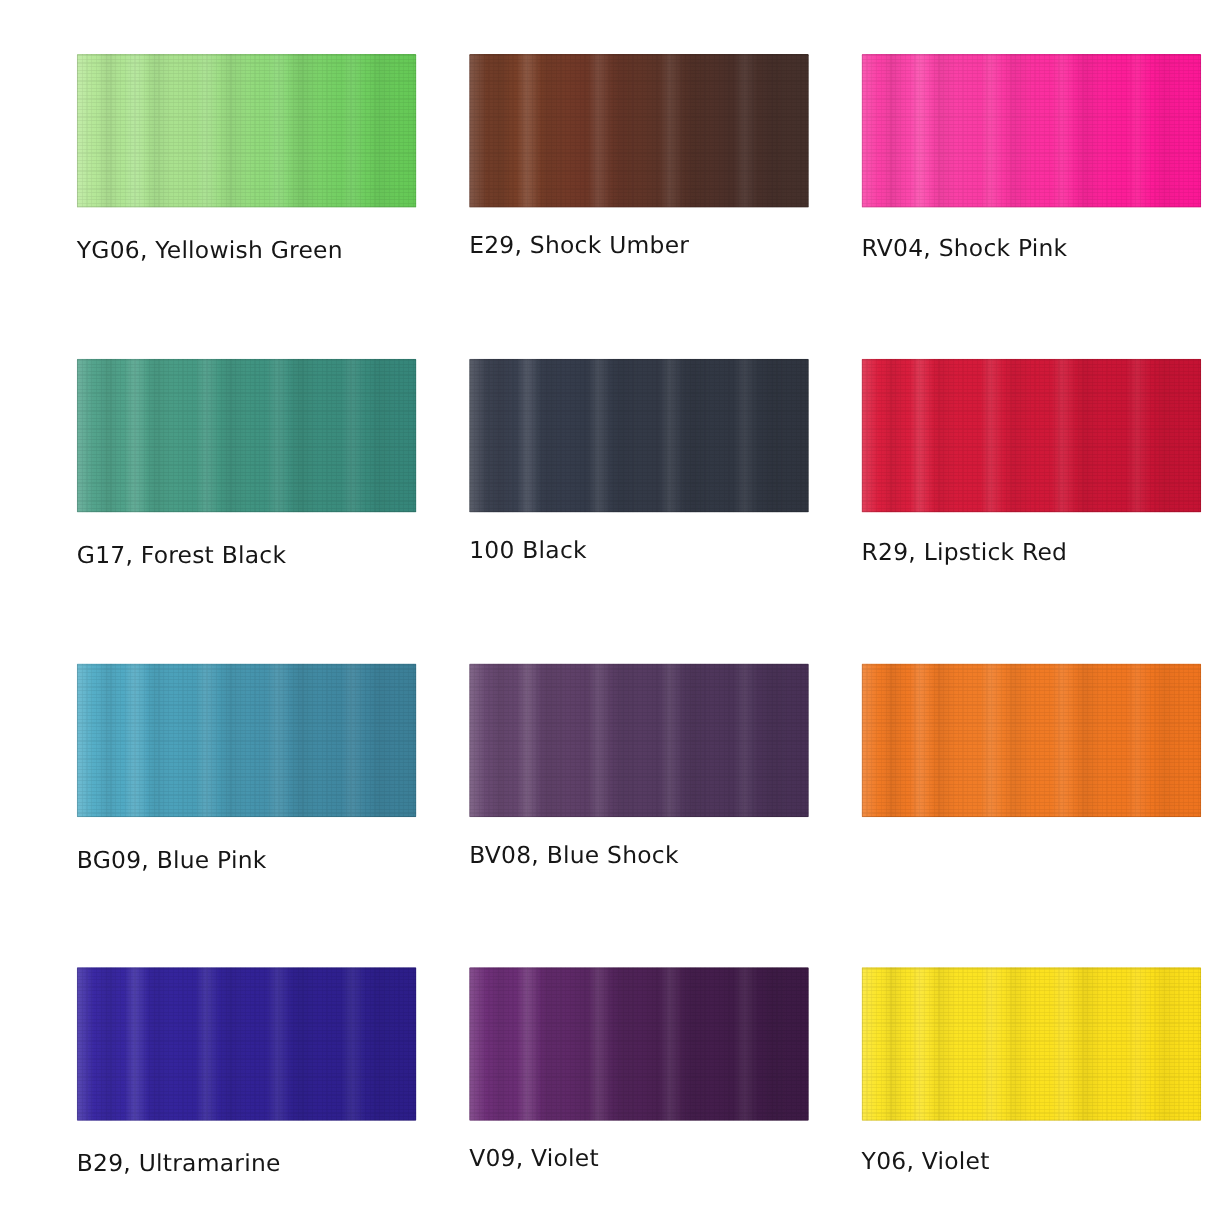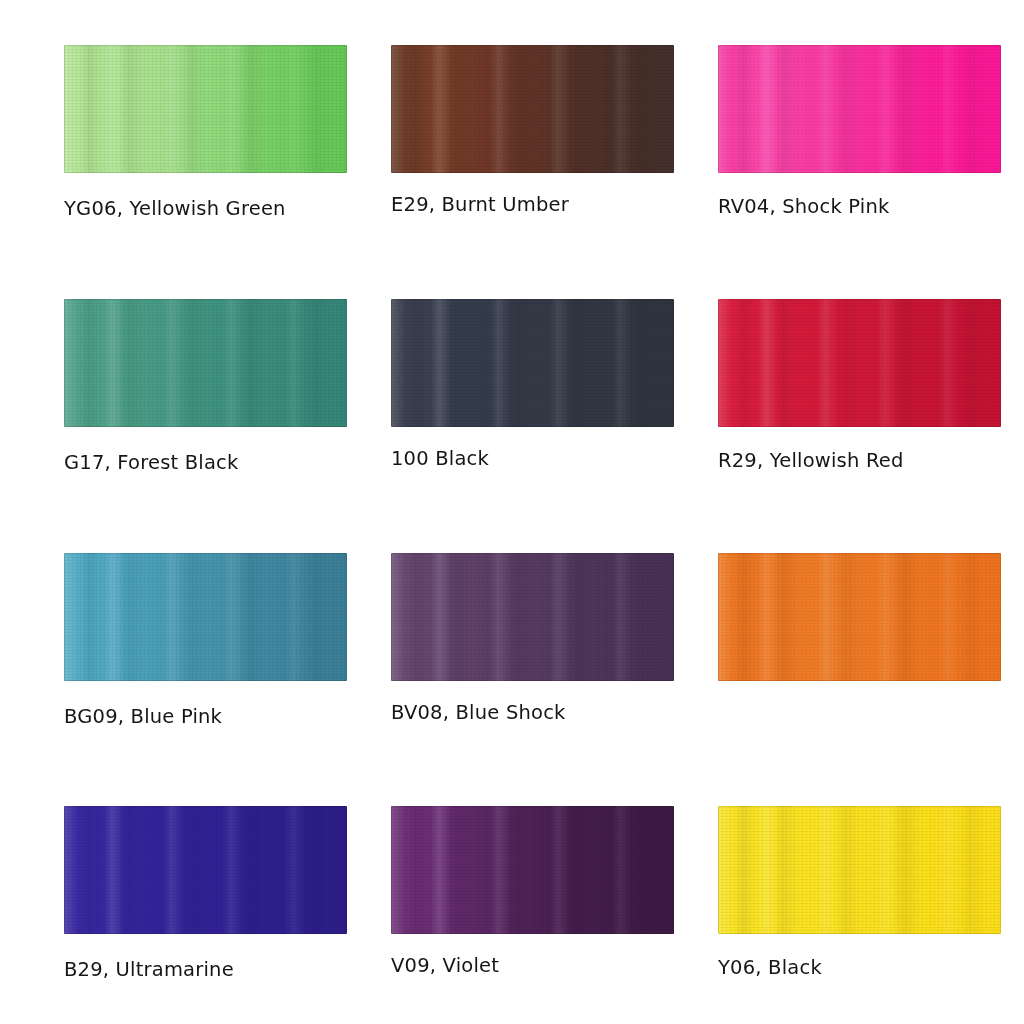--- a/index.html
+++ b/index.html
@@ -110,21 +110,21 @@
       <div class="swatch-label">YG06, Yellowish Green</div>
     </div>
     <div class="swatch-cell col-2">
       <div class="swatch-chip">
         <div class="ramp" style="background: linear-gradient(90deg, rgb(107, 58, 40) 0%, rgb(122, 64, 40) 16%, rgb(111, 55, 39) 33%, rgb(92, 52, 40) 55%, rgb(74, 47, 41) 78%, rgb(68, 48, 43) 100%);"></div>
         <div class="streaks" style="background: linear-gradient(90deg, rgba(255, 255, 255, 0) 0%, rgba(255, 255, 255, 0) 6%, rgba(0, 0, 0, 0.12) 9%, rgba(255, 255, 255, 0) 13%, rgba(255, 255, 255, 0) 20%, rgba(0, 0, 0, 0.1) 23%, rgba(255, 255, 255, 0) 28%, rgba(255, 255, 255, 0) 42%, rgba(0, 0, 0, 0.09) 45%, rgba(255, 255, 255, 0) 50%, rgba(255, 255, 255, 0) 62%, rgba(0, 0, 0, 0.11) 66%, rgba(255, 255, 255, 0) 71%, rgba(255, 255, 255, 0) 86%, rgba(0, 0, 0, 0.08) 89%, rgba(255, 255, 255, 0) 94%);"></div>
         <div class="streaks-light" style="background: linear-gradient(90deg, rgba(255, 255, 255, 0.55) 0%, rgba(255, 255, 255, 0) 5%, rgba(255, 255, 255, 0) 14%, rgba(255, 255, 255, 0.45) 17%, rgba(255, 255, 255, 0) 21%, rgba(255, 255, 255, 0) 35%, rgba(255, 255, 255, 0.35) 38%, rgba(255, 255, 255, 0) 42%, rgba(255, 255, 255, 0) 56%, rgba(255, 255, 255, 0.3) 59%, rgba(255, 255, 255, 0) 63%, rgba(255, 255, 255, 0) 78%, rgba(255, 255, 255, 0.25) 81%, rgba(255, 255, 255, 0) 85%);"></div>
         <div class="grain"></div>
         <div class="edge"></div>
       </div>
-      <div class="swatch-label">E29, Burnt Umber</div>
+      <div class="swatch-label">E29, Shock Umber</div>
     </div>
     <div class="swatch-cell col-3">
       <div class="swatch-chip">
         <div class="ramp" style="background: linear-gradient(90deg, rgb(249, 60, 164) 0%, rgb(251, 71, 171) 16%, rgb(249, 60, 164) 33%, rgb(251, 46, 159) 55%, rgb(252, 28, 151) 78%, rgb(251, 23, 149) 100%);"></div>
         <div class="streaks" style="background: linear-gradient(90deg, rgba(255, 255, 255, 0) 0%, rgba(255, 255, 255, 0) 6%, rgba(0, 0, 0, 0.12) 9%, rgba(255, 255, 255, 0) 13%, rgba(255, 255, 255, 0) 20%, rgba(0, 0, 0, 0.1) 23%, rgba(255, 255, 255, 0) 28%, rgba(255, 255, 255, 0) 42%, rgba(0, 0, 0, 0.09) 45%, rgba(255, 255, 255, 0) 50%, rgba(255, 255, 255, 0) 62%, rgba(0, 0, 0, 0.11) 66%, rgba(255, 255, 255, 0) 71%, rgba(255, 255, 255, 0) 86%, rgba(0, 0, 0, 0.08) 89%, rgba(255, 255, 255, 0) 94%);"></div>
         <div class="streaks-light" style="background: linear-gradient(90deg, rgba(255, 255, 255, 0.55) 0%, rgba(255, 255, 255, 0) 5%, rgba(255, 255, 255, 0) 14%, rgba(255, 255, 255, 0.45) 17%, rgba(255, 255, 255, 0) 21%, rgba(255, 255, 255, 0) 35%, rgba(255, 255, 255, 0.35) 38%, rgba(255, 255, 255, 0) 42%, rgba(255, 255, 255, 0) 56%, rgba(255, 255, 255, 0.3) 59%, rgba(255, 255, 255, 0) 63%, rgba(255, 255, 255, 0) 78%, rgba(255, 255, 255, 0.25) 81%, rgba(255, 255, 255, 0) 85%);"></div>
         <div class="grain"></div>
         <div class="edge"></div>
       </div>
       <div class="swatch-label">RV04, Shock Pink</div>
@@ -150,21 +150,21 @@
       <div class="swatch-label">100 Black</div>
     </div>
     <div class="swatch-cell col-3">
       <div class="swatch-chip">
         <div class="ramp" style="background: linear-gradient(90deg, rgb(220, 31, 63) 0%, rgb(216, 28, 60) 16%, rgb(212, 26, 58) 33%, rgb(207, 24, 56) 55%, rgb(200, 20, 53) 78%, rgb(196, 18, 51) 100%);"></div>
         <div class="streaks" style="background: linear-gradient(90deg, rgba(255, 255, 255, 0) 0%, rgba(255, 255, 255, 0) 6%, rgba(0, 0, 0, 0.12) 9%, rgba(255, 255, 255, 0) 13%, rgba(255, 255, 255, 0) 20%, rgba(0, 0, 0, 0.1) 23%, rgba(255, 255, 255, 0) 28%, rgba(255, 255, 255, 0) 42%, rgba(0, 0, 0, 0.09) 45%, rgba(255, 255, 255, 0) 50%, rgba(255, 255, 255, 0) 62%, rgba(0, 0, 0, 0.11) 66%, rgba(255, 255, 255, 0) 71%, rgba(255, 255, 255, 0) 86%, rgba(0, 0, 0, 0.08) 89%, rgba(255, 255, 255, 0) 94%);"></div>
         <div class="streaks-light" style="background: linear-gradient(90deg, rgba(255, 255, 255, 0.55) 0%, rgba(255, 255, 255, 0) 5%, rgba(255, 255, 255, 0) 14%, rgba(255, 255, 255, 0.45) 17%, rgba(255, 255, 255, 0) 21%, rgba(255, 255, 255, 0) 35%, rgba(255, 255, 255, 0.35) 38%, rgba(255, 255, 255, 0) 42%, rgba(255, 255, 255, 0) 56%, rgba(255, 255, 255, 0.3) 59%, rgba(255, 255, 255, 0) 63%, rgba(255, 255, 255, 0) 78%, rgba(255, 255, 255, 0.25) 81%, rgba(255, 255, 255, 0) 85%);"></div>
         <div class="grain"></div>
         <div class="edge"></div>
       </div>
-      <div class="swatch-label">R29, Yellowish Red</div>
+      <div class="swatch-label">R29, Lipstick Red</div>
     </div>
     <div class="swatch-cell col-1">
       <div class="swatch-chip">
         <div class="ramp" style="background: linear-gradient(90deg, rgb(87, 176, 201) 0%, rgb(79, 168, 194) 16%, rgb(74, 159, 184) 33%, rgb(69, 146, 171) 55%, rgb(63, 134, 159) 78%, rgb(59, 126, 150) 100%);"></div>
         <div class="streaks" style="background: linear-gradient(90deg, rgba(255, 255, 255, 0) 0%, rgba(255, 255, 255, 0) 6%, rgba(0, 0, 0, 0.12) 9%, rgba(255, 255, 255, 0) 13%, rgba(255, 255, 255, 0) 20%, rgba(0, 0, 0, 0.1) 23%, rgba(255, 255, 255, 0) 28%, rgba(255, 255, 255, 0) 42%, rgba(0, 0, 0, 0.09) 45%, rgba(255, 255, 255, 0) 50%, rgba(255, 255, 255, 0) 62%, rgba(0, 0, 0, 0.11) 66%, rgba(255, 255, 255, 0) 71%, rgba(255, 255, 255, 0) 86%, rgba(0, 0, 0, 0.08) 89%, rgba(255, 255, 255, 0) 94%);"></div>
         <div class="streaks-light" style="background: linear-gradient(90deg, rgba(255, 255, 255, 0.55) 0%, rgba(255, 255, 255, 0) 5%, rgba(255, 255, 255, 0) 14%, rgba(255, 255, 255, 0.45) 17%, rgba(255, 255, 255, 0) 21%, rgba(255, 255, 255, 0) 35%, rgba(255, 255, 255, 0.35) 38%, rgba(255, 255, 255, 0) 42%, rgba(255, 255, 255, 0) 56%, rgba(255, 255, 255, 0.3) 59%, rgba(255, 255, 255, 0) 63%, rgba(255, 255, 255, 0) 78%, rgba(255, 255, 255, 0.25) 81%, rgba(255, 255, 255, 0) 85%);"></div>
         <div class="grain"></div>
         <div class="edge"></div>
       </div>
       <div class="swatch-label">BG09, Blue Pink</div>
@@ -209,15 +209,15 @@
       <div class="swatch-label">V09, Violet</div>
     </div>
     <div class="swatch-cell col-3">
       <div class="swatch-chip">
         <div class="ramp" style="background: linear-gradient(90deg, rgb(251, 229, 40) 0%, rgb(251, 228, 36) 16%, rgb(251, 227, 34) 33%, rgb(251, 225, 31) 55%, rgb(251, 223, 27) 78%, rgb(251, 222, 24) 100%);"></div>
         <div class="streaks" style="background: linear-gradient(90deg, rgba(255, 255, 255, 0) 0%, rgba(255, 255, 255, 0) 6%, rgba(0, 0, 0, 0.12) 9%, rgba(255, 255, 255, 0) 13%, rgba(255, 255, 255, 0) 20%, rgba(0, 0, 0, 0.1) 23%, rgba(255, 255, 255, 0) 28%, rgba(255, 255, 255, 0) 42%, rgba(0, 0, 0, 0.09) 45%, rgba(255, 255, 255, 0) 50%, rgba(255, 255, 255, 0) 62%, rgba(0, 0, 0, 0.11) 66%, rgba(255, 255, 255, 0) 71%, rgba(255, 255, 255, 0) 86%, rgba(0, 0, 0, 0.08) 89%, rgba(255, 255, 255, 0) 94%);"></div>
         <div class="streaks-light" style="background: linear-gradient(90deg, rgba(255, 255, 255, 0.55) 0%, rgba(255, 255, 255, 0) 5%, rgba(255, 255, 255, 0) 14%, rgba(255, 255, 255, 0.45) 17%, rgba(255, 255, 255, 0) 21%, rgba(255, 255, 255, 0) 35%, rgba(255, 255, 255, 0.35) 38%, rgba(255, 255, 255, 0) 42%, rgba(255, 255, 255, 0) 56%, rgba(255, 255, 255, 0.3) 59%, rgba(255, 255, 255, 0) 63%, rgba(255, 255, 255, 0) 78%, rgba(255, 255, 255, 0.25) 81%, rgba(255, 255, 255, 0) 85%);"></div>
         <div class="grain"></div>
         <div class="edge"></div>
       </div>
-      <div class="swatch-label">Y06, Black</div>
+      <div class="swatch-label">Y06, Violet</div>
     </div>
   </div>
 
 </body></html>

